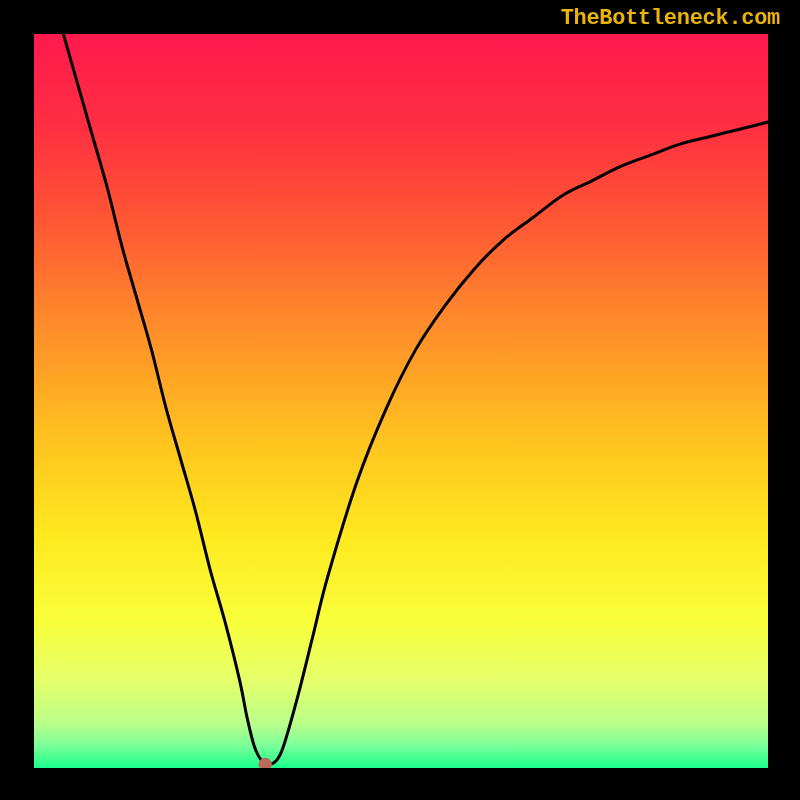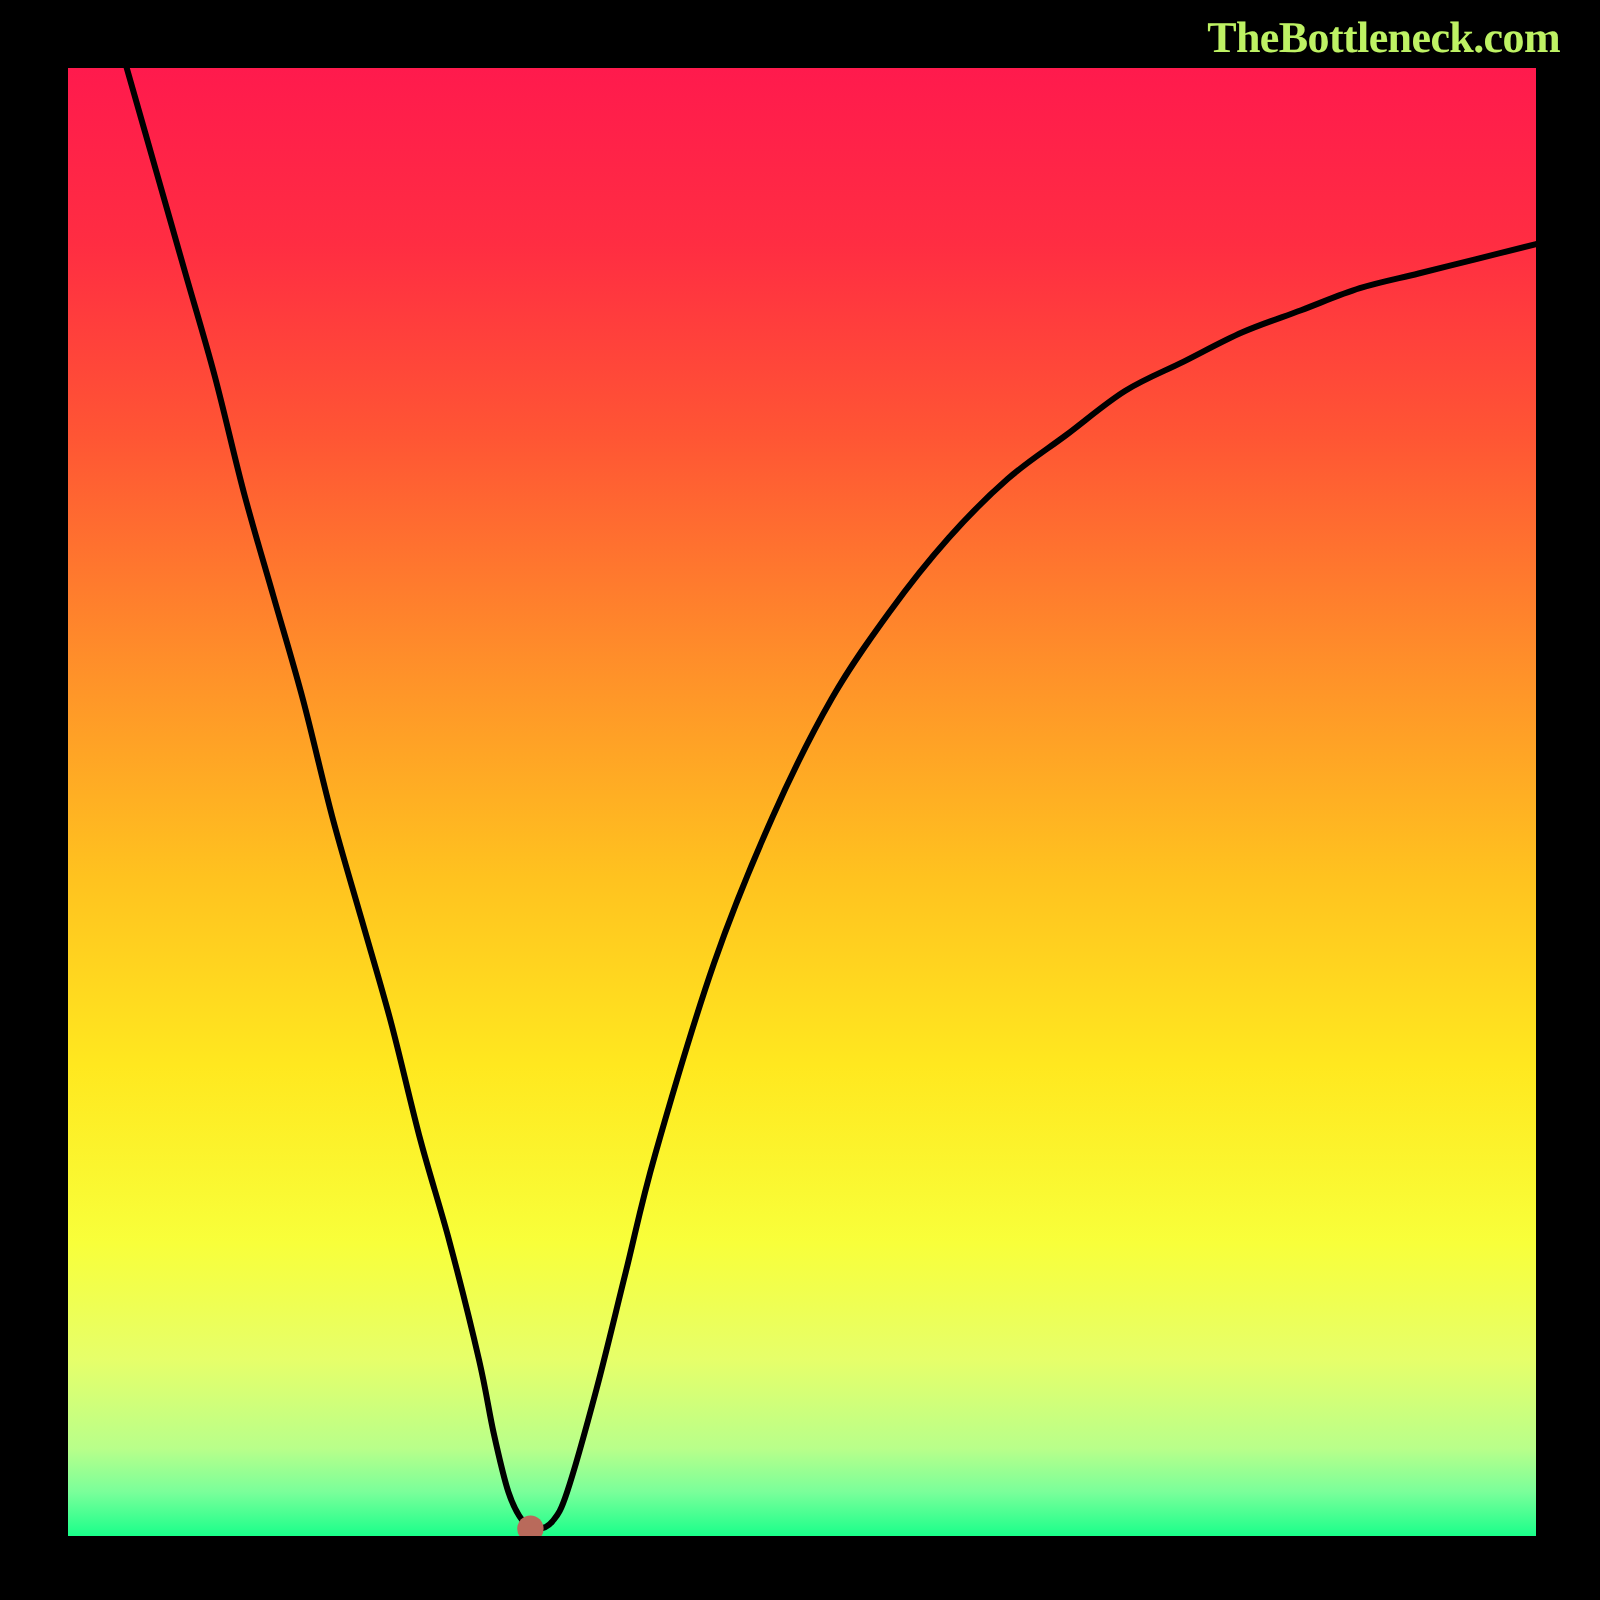--- a/index.html
+++ b/index.html
@@ -27,24 +27,24 @@
   .curve-svg {
     position: absolute;
     inset: 0;
     width: 100%;
     height: 100%;
   }
   .watermark {
     position: absolute;
     top: 6px;
     right: 20px;
-    font-family: Liberation Serif, serif;
+    font-family: Liberation Mono, monospace;
     font-size: 22px;
     font-weight: 600;
-    color: #bef264;
+    color: #eab308;
     letter-spacing: -0.3px;
   }
   .curve-path {
     fill: none;
     stroke: #000000;
     stroke-width: 3;
     stroke-linecap: round;
   }
   .marker-dot {
     fill: #b96a5b;

